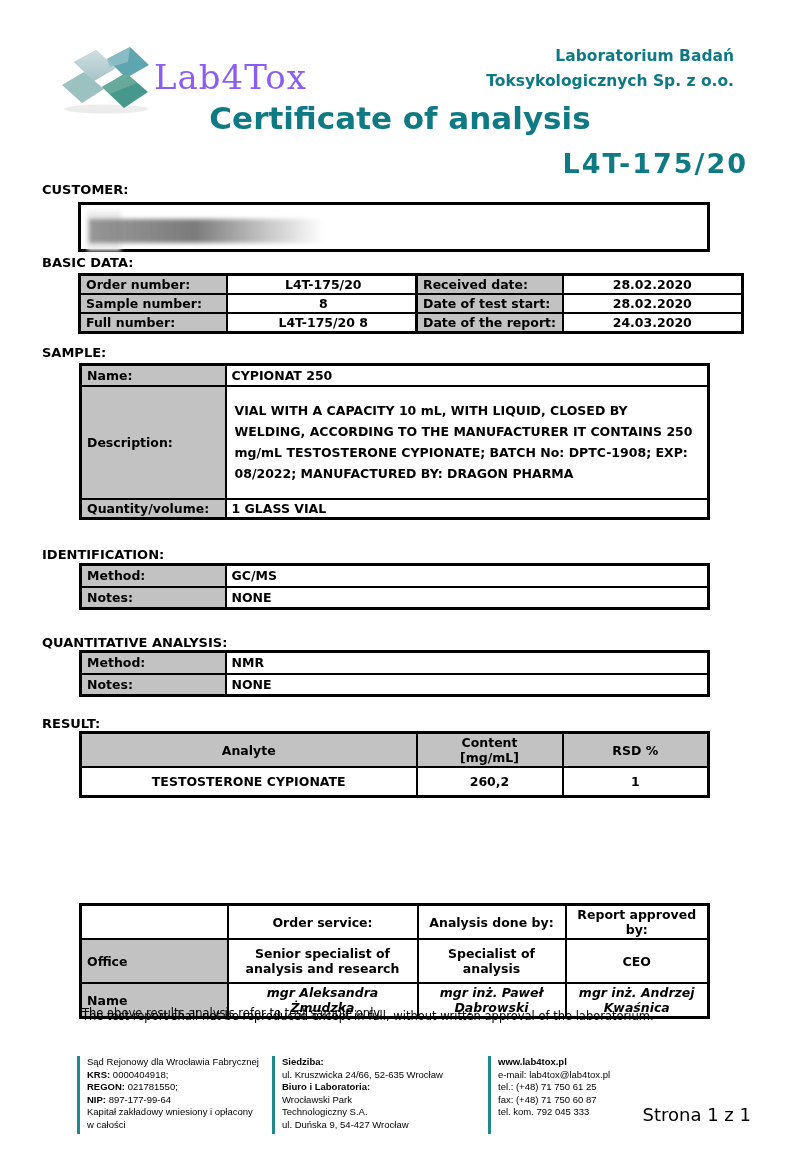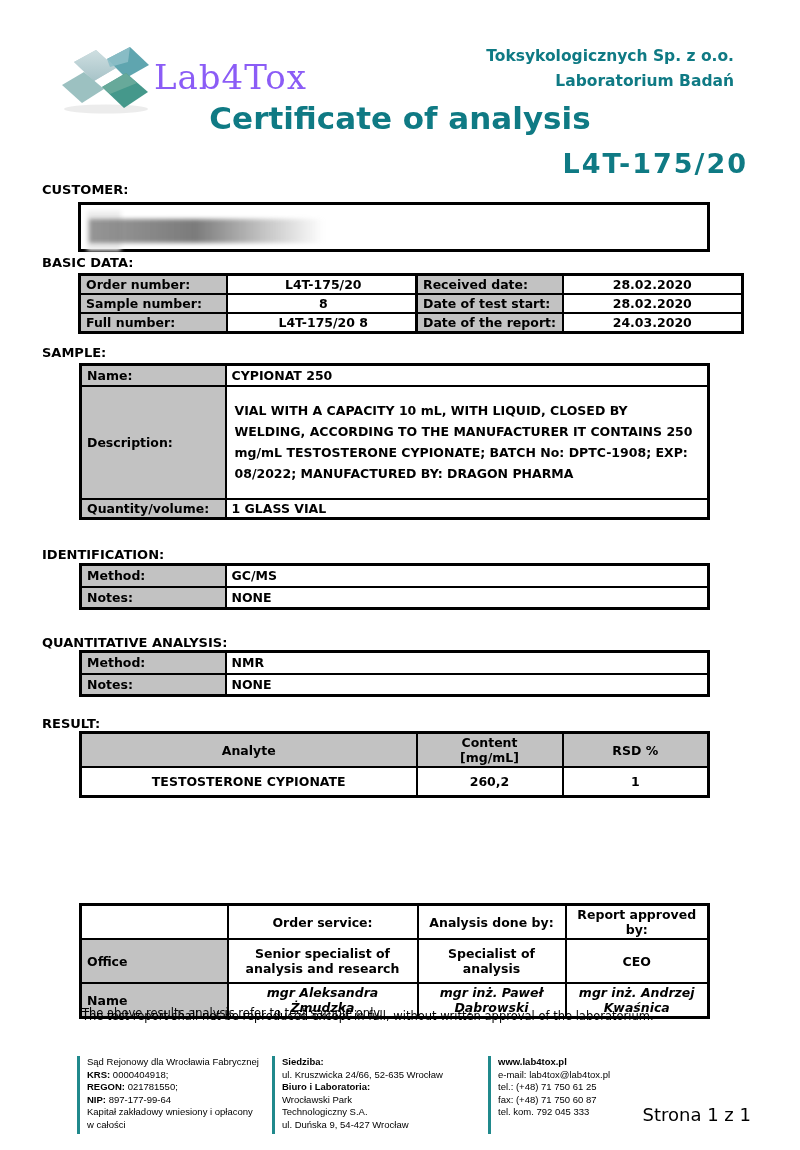--- a/index.html
+++ b/index.html
@@ -70,22 +70,22 @@
         <linearGradient id="g1" x1="0" y1="0" x2="0" y2="1">
           <stop offset="0" stop-color="#cfdfe1"></stop>
           <stop offset="1" stop-color="#a7c3c8"></stop>
         </linearGradient>
       </defs>
     </svg>
     <span class="logo-text">Lab4Tox</span>
   </div>
 
   <div class="company">
+    <div>Laboratorium Badań</div>
     <div>Toksykologicznych Sp. z o.o.</div>
-    <div>Laboratorium Badań</div>
   </div>
 
   <div class="doc-title">Certificate of analysis</div>
   <div class="cert-no">L4T-175/20</div>
 
   <div class="section-label" style="top:182px;">CUSTOMER:</div>
   <div class="customer-box">
     <div class="redaction2"></div>
     <div class="redaction"></div>
   </div>

